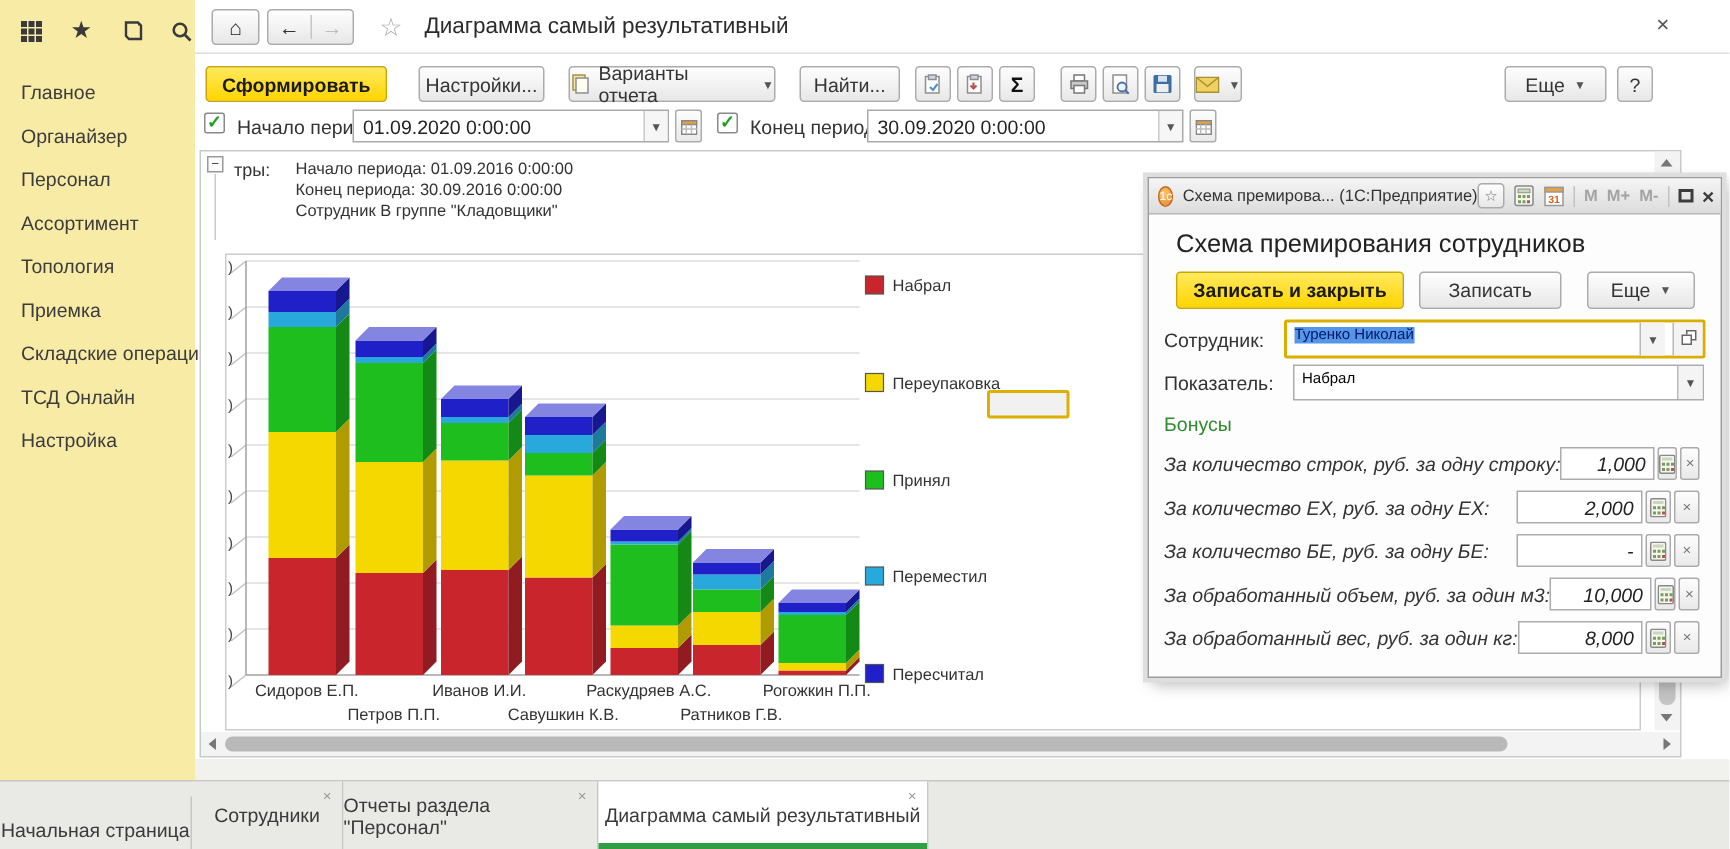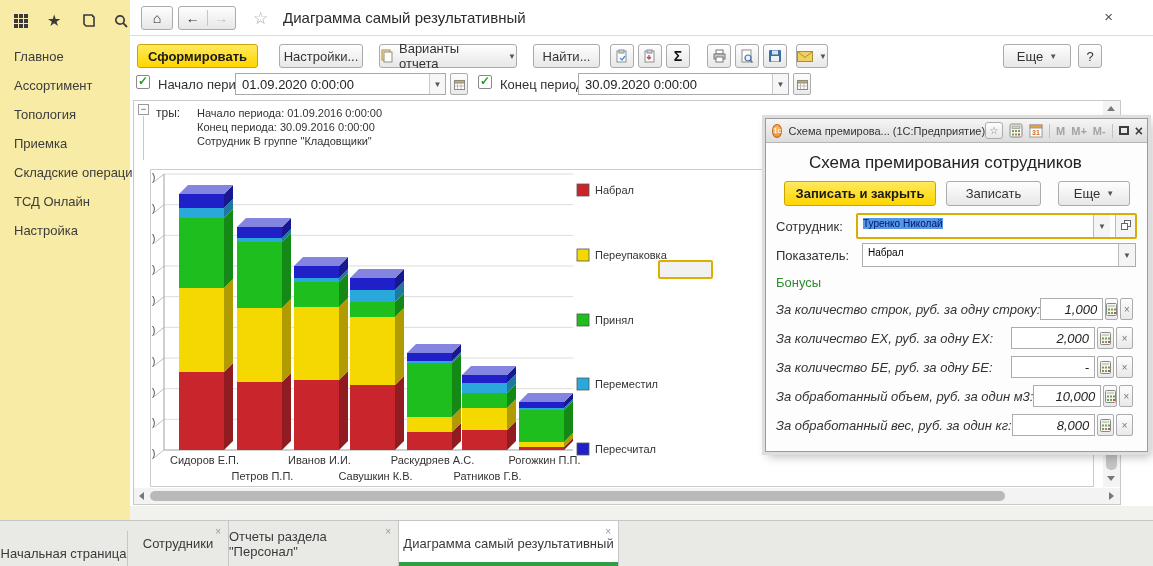--- a/index.html
+++ b/index.html
@@ -4,21 +4,21 @@
 <style>
   * { margin:0; padding:0; box-sizing:border-box; font-family:"Liberation Sans", sans-serif; }
   body { background:#fff; }
   .app { position:relative; width:1153px; height:566px; background:#fff; overflow:hidden; }
 
   
   .sidebar { position:absolute; left:0; top:0; width:130px; height:520px; background:#F7EBA5; }
   .side-icons { display:flex; gap:16px; padding:8px 0 0 12px; align-items:center; height:34px; }
   .side-icons .ic { width:18px; height:18px; display:flex; align-items:center; justify-content:center; cursor:pointer; }
   .side-icons .star-glyph { font-size:16px; color:#3A3A3A; line-height:1; }
-  .side-menu { margin-top:8px; }
+  .side-menu { margin-top:13px; }
   .side-item { font-size:13px; color:#3C3C3C; padding:7px 0 7px 14px; cursor:pointer; white-space:nowrap; }
 
   
   .main-header { position:absolute; left:130px; top:0; width:1023px; height:36px; background:#fff; border-bottom:1px solid #DCDCDC; }
   .btn { position:absolute; border:1px solid #ABABAB; border-radius:3px; background:linear-gradient(#FEFEFE,#E7E7E7); font-size:13px; color:#333; display:flex; align-items:center; justify-content:center; cursor:pointer; }
   .btn-yellow { background:linear-gradient(#FFE95E,#FFD500); border:1px solid #C9A602; font-weight:bold; color:#1A1A1A; }
   .home-btn { left:11px; top:6px; width:32px; height:24px; font-size:14px; color:#222; }
   .nav-seg { left:48px; top:6px; width:58px; height:24px; display:flex; padding:0; }
   .nav-seg .half { flex:1; display:flex; align-items:center; justify-content:center; font-size:14px; }
   .nav-back { color:#333; border-right:1px solid #C6C6C6; }
@@ -69,21 +69,21 @@
   
   .dialog { position:absolute; left:765px; top:118px; width:383px; height:334px; background:#FDFDFD; border:1px solid #9C9C9C; box-shadow:0 0 0 3px #DEDEDE, 3px 4px 10px rgba(0,0,0,0.3); z-index:10; }
   .dlg-titlebar { position:absolute; left:0; top:0; width:100%; height:24px; background:linear-gradient(#F5F5F5,#DCDCDC); border-bottom:1px solid #B6B6B6; display:flex; align-items:center; padding:0 6px; }
   .dlg-logo { width:14px; height:14px; border-radius:50%; background:radial-gradient(circle at 35% 35%, #FFC86E, #E8842C); color:#fff; font-size:8px; display:flex; align-items:center; justify-content:center; margin-right:6px; border:1px solid #C06818; }
   .dlg-title { font-size:11px; color:#333; white-space:nowrap; }
   .dlg-ticons { margin-left:auto; display:flex; align-items:center; gap:6px; }
   .dlg-mem { font-size:11px; font-weight:bold; color:#A3A3A3; }
   .dlg-maxbox { width:10px; height:9px; border:2px solid #3C3C3C; cursor:pointer; }
   .dlg-x { font-size:14px; font-weight:bold; color:#3C3C3C; cursor:pointer; line-height:1; }
   .dlg-sep { width:1px; height:14px; background:#C2C2C2; }
-  .dlg-heading { position:absolute; left:18px; top:34px; font-size:17px; color:#222; white-space:nowrap;margin-left:25px; }
+  .dlg-heading { position:absolute; left:18px; top:34px; font-size:17px; color:#222; white-space:nowrap; }
   .dlg-btnrow { position:absolute; left:18px; top:62px; width:347px; height:25px; }
   .dlg-label { position:absolute; font-size:13px; color:#333; white-space:nowrap; }
   .emp-group { position:absolute; left:90px; top:94px; width:281px; height:26px; border:2px solid #D9AE00; border-radius:2px; background:#fff; display:flex; }
   .emp-text { flex:1; padding:3px 5px 0 5px; font-size:10px; white-space:nowrap; }
   .sel-text { background:#5596E6; color:#00166E; }
   .seg-arrow { width:17px; border-left:1px solid #B9B9B9; background:#F4F4F4; display:flex; align-items:center; justify-content:center; font-size:8px; color:#555; cursor:pointer; }
   .seg-gap { width:5px; }
   .open-btn { width:20px; border-left:1px solid #B9B9B9; background:#F4F4F4; position:relative; cursor:pointer; }
   .open-btn .sq1 { position:absolute; left:5px; top:8px; width:7px; height:7px; border:1px solid #666; background:#fff; }
   .open-btn .sq2 { position:absolute; left:8px; top:5px; width:7px; height:7px; border:1px solid #666; background:#fff; }
@@ -134,20 +134,22 @@
       </span>
       <span class="ic">
         <svg width="16" height="16" viewBox="0 0 16 16">
             <circle cx="7" cy="7" r="4.2" fill="none" stroke="#3A3A3A" stroke-width="1.7"></circle>
             <line x1="10.2" y1="10.2" x2="14" y2="14" stroke="#3A3A3A" stroke-width="1.8"></line>
           </svg>
       </span>
     </div>
     <div class="side-menu" id="side-menu">
         <div class="side-item">Главное</div>
+        <div class="side-item">Органайзер</div>
+        <div class="side-item">Персонал</div>
         <div class="side-item">Ассортимент</div>
         <div class="side-item">Топология</div>
         <div class="side-item">Приемка</div>
         <div class="side-item">Складские операции</div>
         <div class="side-item">ТСД Онлайн</div>
         <div class="side-item">Настройка</div>
       </div>
   </div>
 
   <div class="main-header">

